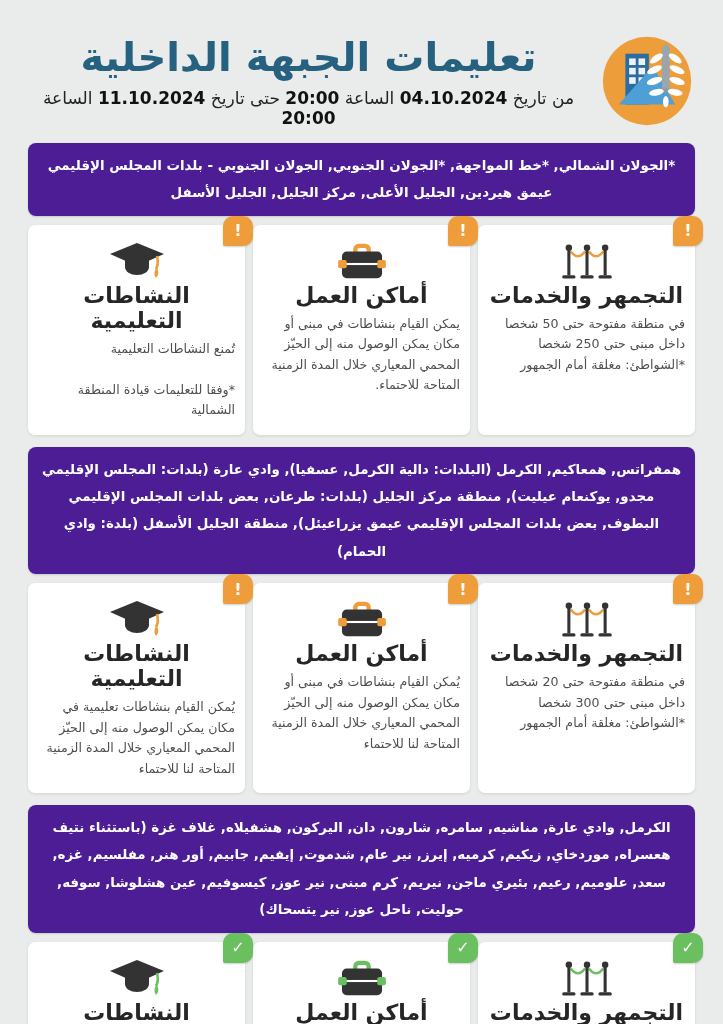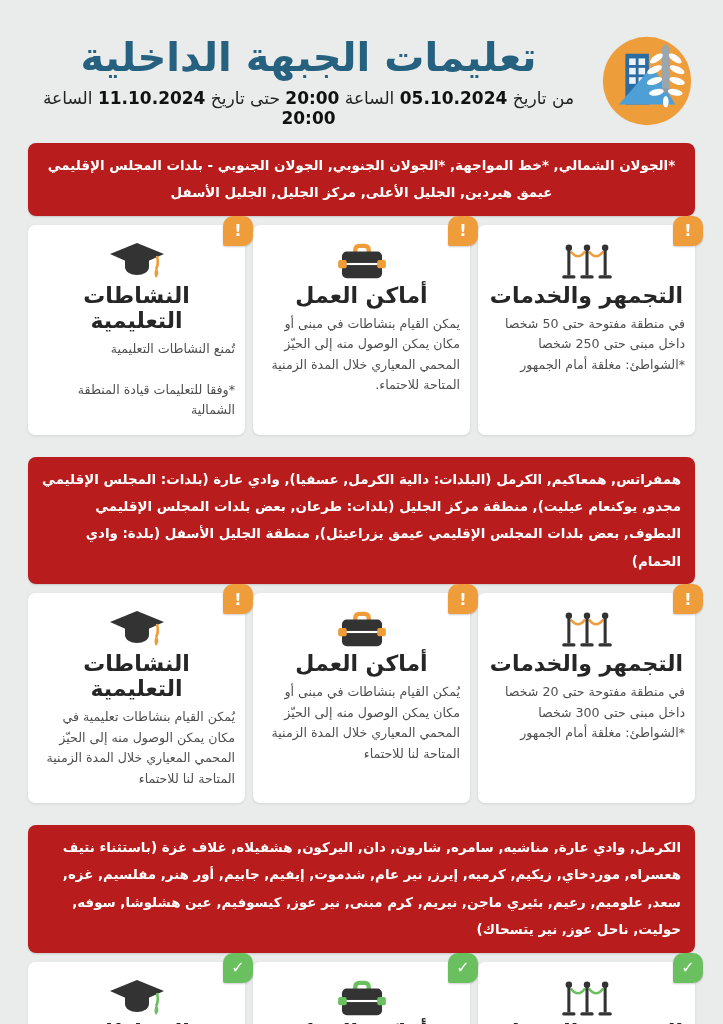--- a/index.html
+++ b/index.html
@@ -20,27 +20,27 @@
   .header-text { flex:1; text-align:center; }
   .main-title {
     color:#26617f; font-size:40px; font-weight:bold; line-height:1.15;
     letter-spacing:-0.5px;
   }
   .subtitle { margin-top:8px; font-size:17px; color:#222; }
   .subtitle .b { font-weight:bold; color:#111; }
 
   
   .banner {
-    background:#b91c1c; color:#fff; border-radius:8px;
+    background:#4c1d95; color:#fff; border-radius:8px;
     font-size:13.4px; font-weight:bold; text-align:center;
     padding:9px 14px; line-height:2.05;
     box-shadow:0 1px 2px rgba(0,0,0,.15);
   }
   .mt-lg { margin-top:15px; }
-  .mt-md { margin-top:22px;text-align:right; }
+  .mt-md { margin-top:12px; }
 
   
   .row { display:flex; gap:8px; margin-top:9px; }
   .card {
     position:relative; flex:1; background:#fff; border-radius:7px;
     box-shadow:0 1px 3px rgba(0,0,0,.10);
     padding:14px 10px 14px; text-align:center;
     min-height:124px;
   }
   .card-title { font-size:22px; font-weight:bold; color:#262626; letter-spacing:-0.5px; }
@@ -91,21 +91,21 @@
           <ellipse cx="58" cy="50" rx="8.5" ry="3.6" transform="rotate(-18 58 50)"></ellipse>
           <ellipse cx="82" cy="50" rx="8.5" ry="3.6" transform="rotate(18 82 50)"></ellipse>
           <ellipse cx="60" cy="62" rx="8" ry="3.4" transform="rotate(-12 60 62)"></ellipse>
           <ellipse cx="80" cy="62" rx="8" ry="3.4" transform="rotate(12 80 62)"></ellipse>
           <ellipse cx="70" cy="72" rx="3" ry="6"></ellipse>
         </g>
       </svg>
     </div>
     <div class="header-text">
       <div class="main-title">تعليمات الجبهة الداخلية</div>
-      <p class="subtitle"><span>من تاريخ </span><span class="b">05.10.2024</span><span> الساعة </span><span class="b">20:00</span><span> حتى تاريخ </span><span class="b">11.10.2024</span><span> الساعة </span><span class="b">20:00</span></p>
+      <p class="subtitle"><span>من تاريخ </span><span class="b">04.10.2024</span><span> الساعة </span><span class="b">20:00</span><span> حتى تاريخ </span><span class="b">11.10.2024</span><span> الساعة </span><span class="b">20:00</span></p>
     </div>
   </div>
 
   <div class="section warn">
     <div class="banner mt-lg">*الجولان الشمالي, *خط المواجهة, *الجولان الجنوبي, الجولان الجنوبي - بلدات المجلس الإقليمي عيمق هيردين, الجليل الأعلى, مركز الجليل, الجليل الأسفل</div>
     <div class="row">
 
       <div class="card">
         <span class="badge">!</span>
         <div class="icon">

